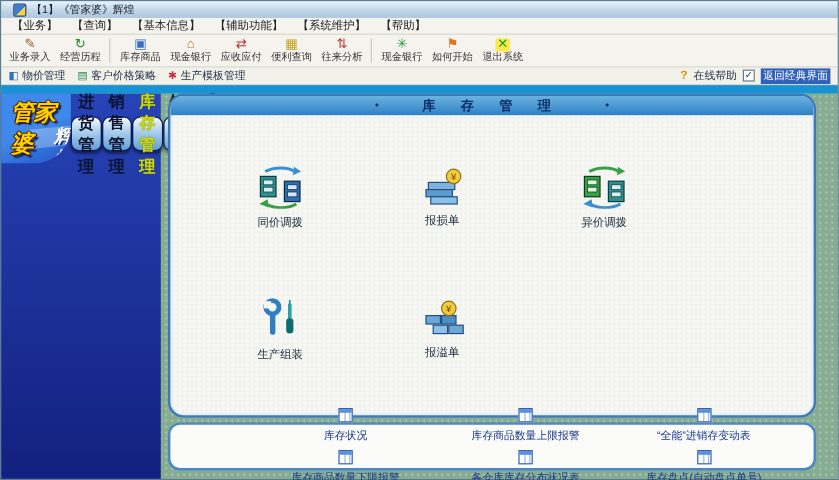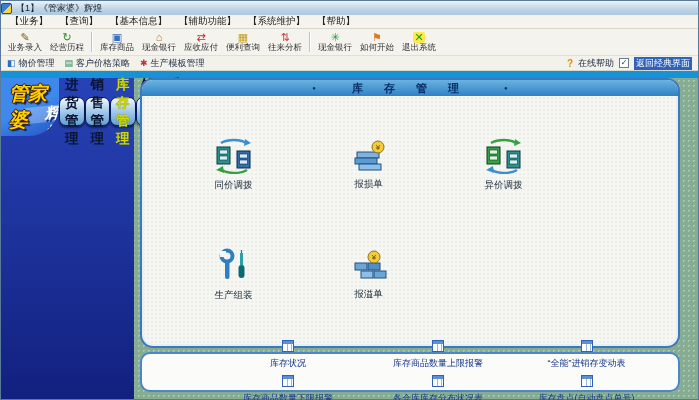--- a/index.html
+++ b/index.html
@@ -1,20 +1,20 @@
 <!DOCTYPE html>
 <html><head>
 <meta charset="utf-8">
 <style>
   html,body{margin:0;padding:0;}
   body{width:699px;height:400px;overflow:hidden;font-family:"Liberation Sans","DejaVu Sans",sans-serif;background:#86ad92;}
   .window{width:699px;height:400px;display:flex;flex-direction:column;box-sizing:border-box;border:1px solid #5a7a9a;}
 
   
-  .titlebar{height:14px;flex:0 0 14px;background:linear-gradient(180deg,#e9f3fb,#bed3e6 60%,#aec8de);display:flex;align-items:center;padding:0 0;font-size:9px;color:#15202c;}
+  .titlebar{height:14px;flex:0 0 14px;background:linear-gradient(180deg,#e9f3fb,#bed3e6 60%,#aec8de);display:flex;align-items:center;padding:0 10px;font-size:9px;color:#15202c;}
   .title-icon{width:9px;height:9px;margin-right:4px;background:linear-gradient(135deg,#3a7fd0 55%,#ffd23a 55%);border:1px solid #2a4a7a;border-radius:2px;}
 
   
   .menubar{height:13px;flex:0 0 13px;background:#f4f3ee;border-bottom:1px solid #d9d7cb;display:flex;align-items:center;padding-left:3px;font-size:9.5px;color:#222;}
   .menu-item{padding:2px 6px;}
 
   
   .toolbar1{height:24px;flex:0 0 24px;background:#f4f3ee;border-bottom:1px solid #e2e0d4;display:flex;align-items:stretch;padding:1px 3px;}
   .tb-item{display:flex;flex-direction:column;align-items:center;justify-content:center;padding:0 4px;font-size:8.5px;color:#333;line-height:1.15;}
   .tb-item .glyph{font-size:11px;line-height:1;}

